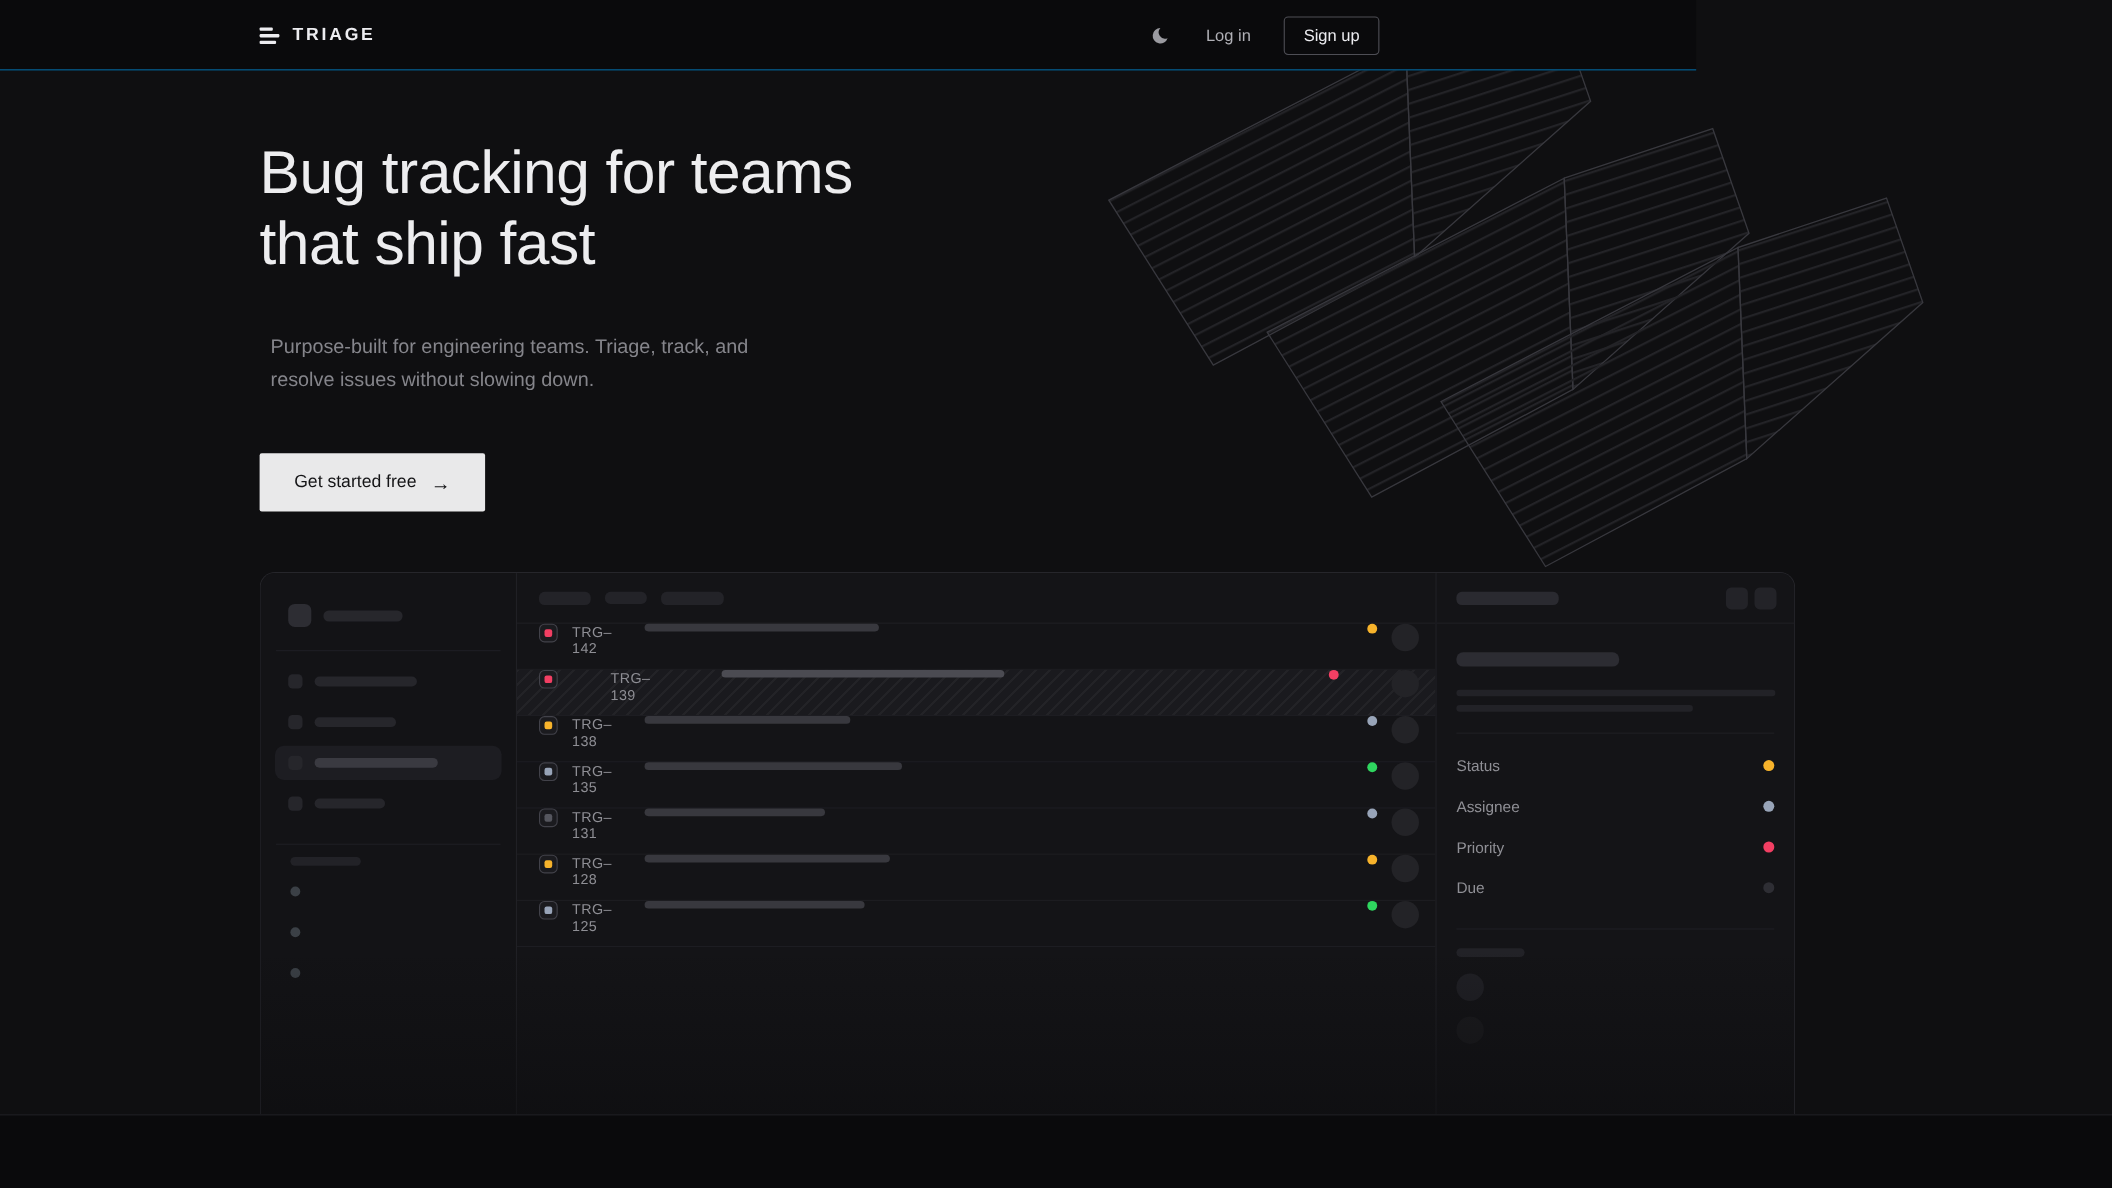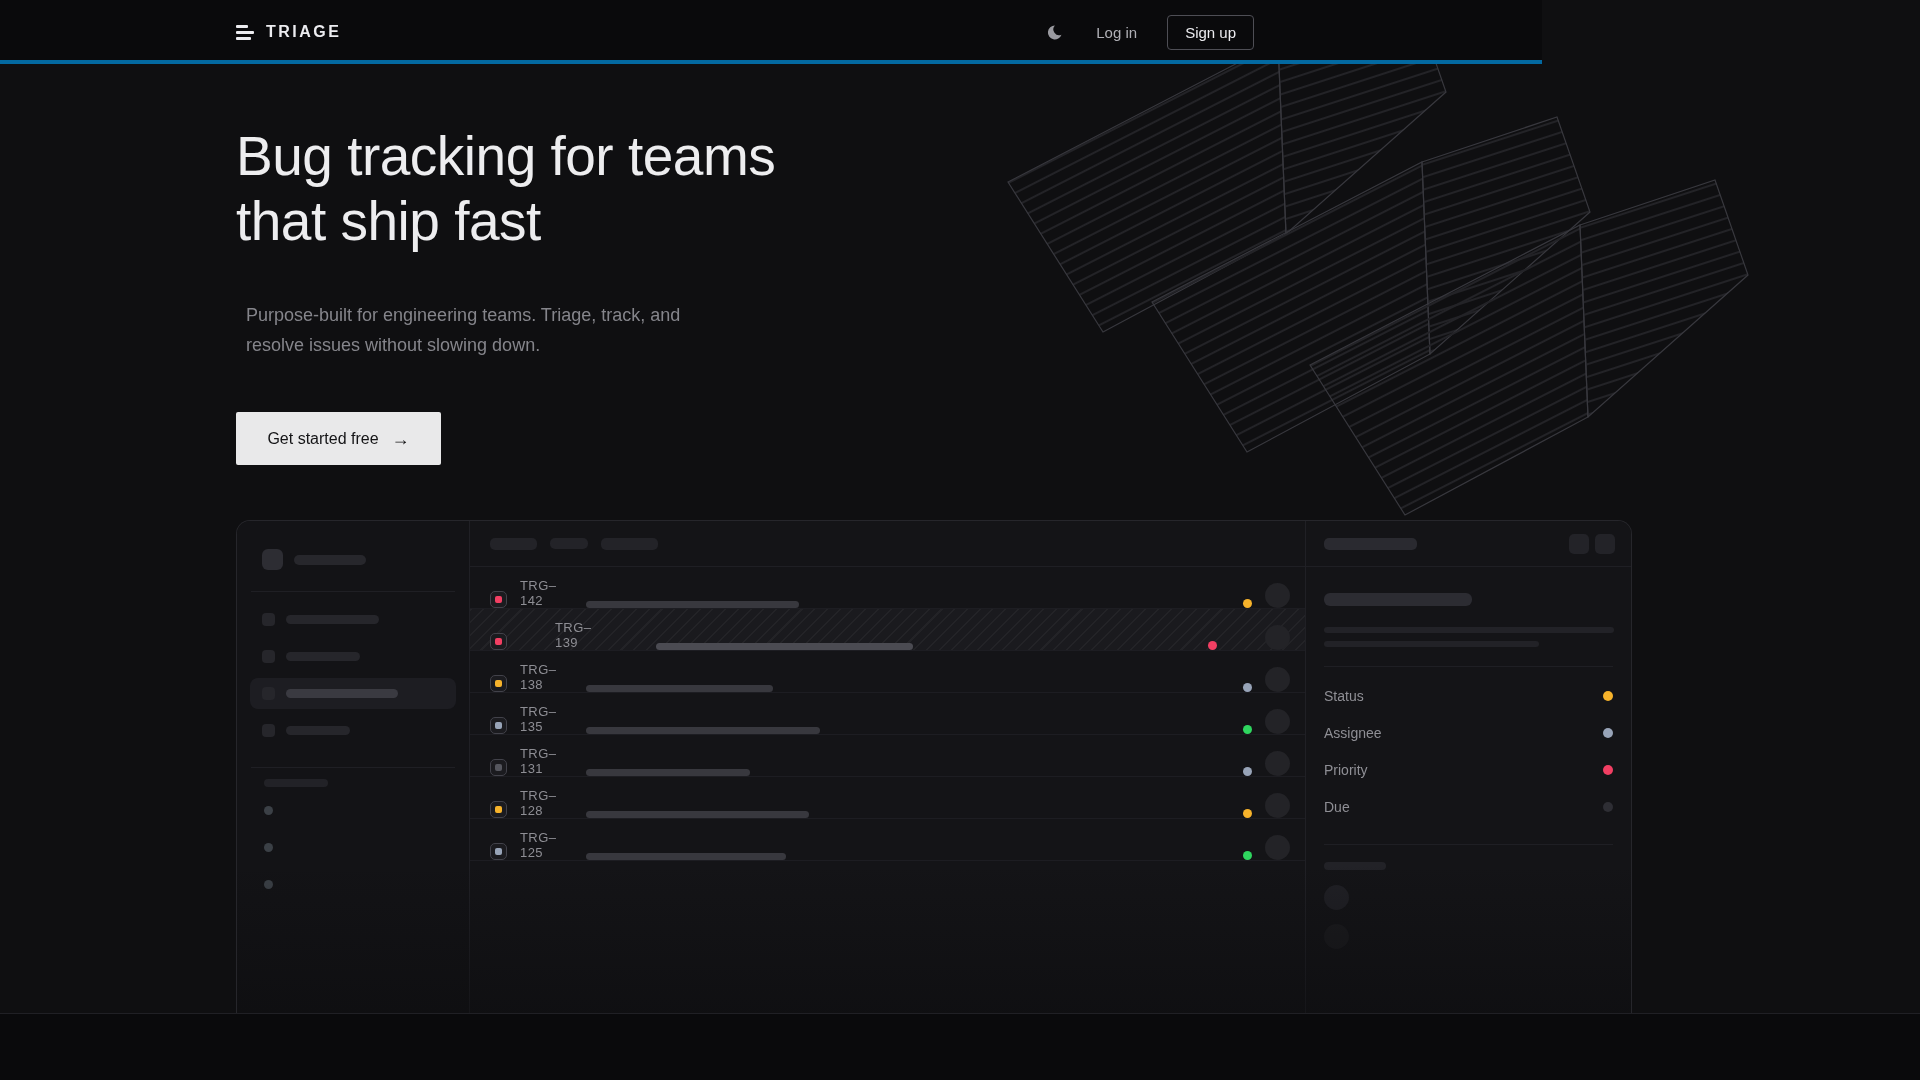--- a/index.html
+++ b/index.html
@@ -10,21 +10,21 @@
     font-family:"Liberation Sans", sans-serif;
     -webkit-font-smoothing:antialiased;
   }
 
   
   .bg-shapes { position:absolute; inset:0; z-index:0; }
 
   
   .nav {
     position:absolute; top:0; left:0; width:1542px; height:64px; z-index:20;
-    background:#0a0a0c; border-bottom:4px solid #0369a1;
+    background:#0a0a0c; border-bottom:1px solid #0369a1;
   }
   .nav-inner { position:absolute; left:236px; right:288px; top:0; height:64px;
     display:flex; align-items:center; justify-content:space-between; }
   .logo { display:flex; align-items:center; gap:12px; cursor:pointer; }
   .logo-bars { width:18px; height:15px; display:flex; flex-direction:column; justify-content:space-between; }
   .logo-bars i { display:block; height:3px; border-radius:1px; background:#ececf0; }
   .logo-bars i:nth-child(1){ width:12px; }
   .logo-bars i:nth-child(2){ width:18px; }
   .logo-bars i:nth-child(3){ width:15px; }
   .wordmark { font-size:16px; font-weight:700; letter-spacing:2.5px; color:#ececf0; }
@@ -94,21 +94,21 @@
   .s-dot { width:9px; height:9px; margin-left:27px; }
   .s-dot.d1 { margin-top:19px; } .s-dot.d2 { margin-top:28px; } .s-dot.d3 { margin-top:28px; }
 
   
   .m-list { flex:1; background:#141417; display:flex; flex-direction:column; }
   .l-head { height:46px; flex:none; border-bottom:1px solid #1f1f24;
     display:flex; align-items:center; gap:13px; padding-left:20px; }
   .l-head .pill { height:12px; background:#232328; }
   .t1 { width:47px; } .t2 { width:38px; height:11px !important; } .t3 { width:57px; }
   .row { height:42px; flex:none; border-bottom:1px solid #1d1d22;
-    display:flex; align-items:flex-end; padding:0 15px 0 20px; }
+    display:flex; align-items:flex-start; padding:0 15px 0 20px; }
   .row.selected {
     background-color:#1a1a1e;
     background-image:repeating-linear-gradient(135deg, rgba(255,255,255,0.04) 0 1.5px, transparent 1.5px 9px);
     gap:35px;
   }
   .ricon { width:17px; height:17px; border-radius:5px; border:1px solid #42424a;
     background:#1b1b1f; display:flex; align-items:center; justify-content:center; flex:none; }
   .ricon i { display:block; width:7px; height:7px; border-radius:2px; background:#55565e; }
   .rid { margin-left:13px; width:54px; font-size:13px; letter-spacing:0.4px; color:#8e8e94; flex:none; }
   .rbar { margin-left:12px; height:7px; border-radius:4px; background:#38383e; }

